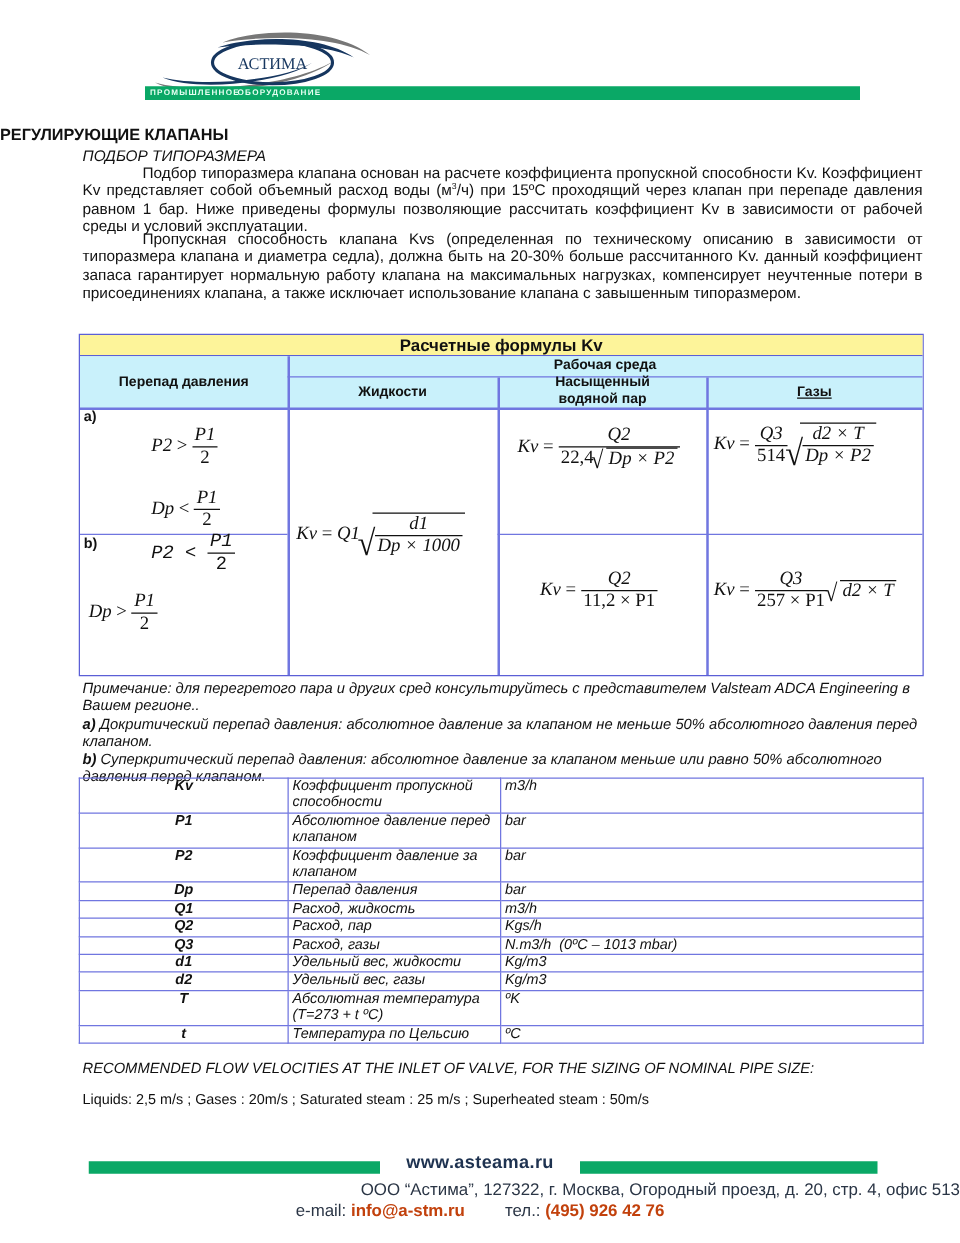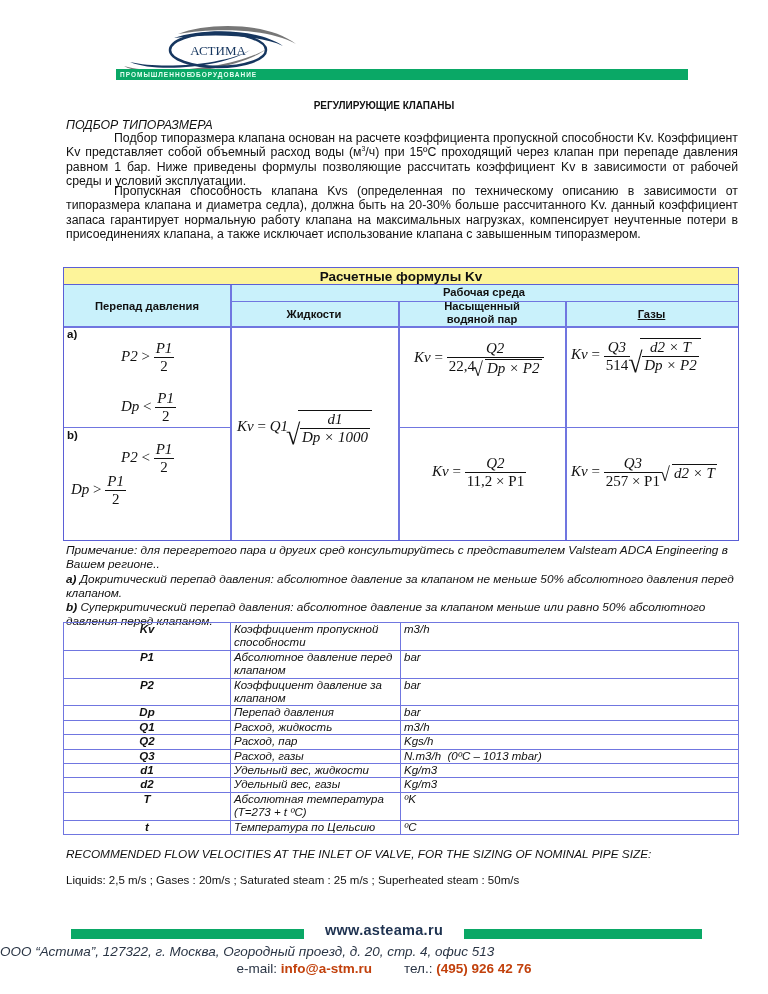--- a/index.html
+++ b/index.html
@@ -7,21 +7,21 @@
   .abs { position: absolute; }
 
   
   #logo { left: 118px; top: 22px; width: 200px; height: 52px; }
   #green-band { left: 116px; top: 69px; width: 572px; height: 11px; background: #0aa866; }
   #band-text-1, #band-text-2 { top: 70px; font-size: 6.5px; font-weight: bold; color: #e6fff2; letter-spacing: 1px; line-height: 9px; }
   #band-text-1 { left: 120px; }
   #band-text-2 { left: 190px; }
 
   
-  #doc-title { left: 0; width: 768px; top: 100px; text-align: center; font-size: 10px; font-weight: bold; }
+  #doc-title { left: 0; width: 768px; top: 100px; font-size: 13px; font-weight: bold; }
   #section-title { left: 66px; top: 118px; font-size: 12.3px; font-style: italic; }
   .para { left: 66px; width: 672px; font-size: 12.3px; line-height: 14.4px; text-align: justify; }
   #para1 { top: 131px; }
   #para2 { top: 184px; }
   .para .indent { display: inline-block; width: 48px; }
   sup { font-size: 7px; vertical-align: 5px; line-height: 0; }
 
   
   #ftable { left: 63px; top: 267px; width: 676px; height: 274px; border: 1.5px solid #5b5fd6; }
   .fline { position: absolute; background: #7076e0; }
@@ -51,21 +51,21 @@
   #vtable td.desc { width: 170px; }
   #vtable td.unit { padding-left: 3px; }
 
   #rec-title { left: 66px; top: 847px; font-size: 11.8px; font-style: italic; }
   #rec-values { left: 66px; top: 874px; font-size: 11.5px; }
 
   
   #foot-band-l { left: 71px; top: 929px; width: 233px; height: 10px; background: #0aa866; }
   #foot-band-r { left: 464px; top: 929px; width: 238px; height: 10px; background: #0aa866; }
   #foot-url { left: 304px; width: 160px; top: 922px; text-align: center; font-size: 14.5px; font-weight: bold; color: #1e3250; letter-spacing: 0.3px; }
-  #foot-address { left: 0; width: 768px; top: 944px; text-align: left; font-size: 13.5px; color: #2a3545; font-style: italic; }
+  #foot-address { left: 0; width: 768px; top: 944px; text-align: right; font-size: 13.5px; color: #2a3545; }
   #foot-contact { left: 0; width: 768px; top: 961px; text-align: center; font-size: 13.5px; color: #2a3545; }
   #foot-contact .strong { font-weight: bold; color: #c2410c; }
   #foot-contact .gap { display: inline-block; width: 32px; }
 </style>
 </head>
 <body>
 
 <svg id="logo" class="abs" viewBox="0 0 200 52" width="200" height="52">
   <path d="M6 44 C 30 58, 120 50, 150 26 C 120 46, 40 54, 6 44 Z" fill="#777"></path>
   <path d="M12 40 C 40 52, 110 44, 132 28 C 110 42, 45 48, 12 40 Z" fill="#16365f"></path>
@@ -105,21 +105,21 @@
   <div class="label-ab" style="left:3px; top:60px;">a)</div>
   <div class="label-ab" style="left:3px; top:161px;">b)</div>
 
   <div class="math" style="left:57px; top:72px;">
     <span>P2</span><span class="up"> &gt; </span><span class="frac"><span class="num">P1</span><span class="den up">2</span></span>
   </div>
   <div class="math" style="left:57px; top:122px;">
     <span>Dp</span><span class="up"> &lt; </span><span class="frac"><span class="num">P1</span><span class="den up">2</span></span>
   </div>
 
-  <div class="math" style="left:57px; top:173px;">
+  <div class="math" style="left:57px; top:157px;font-family:Liberation Mono, monospace;">
     <span>P2</span><span class="up"> &lt; </span><span class="frac"><span class="num">P1</span><span class="den up">2</span></span>
   </div>
   <div class="math" style="left:7px; top:205px;">
     <span>Dp</span><span class="up"> &gt; </span><span class="frac"><span class="num">P1</span><span class="den up">2</span></span>
   </div>
 
   <div class="math" style="left:173px; top:142px;">
     <span>Kv</span><span class="up"> = </span><span>Q1</span><span class="sqrt"><span class="rad"><span class="frac"><span class="num">d1</span><span class="den">Dp × 1000</span></span></span></span>
   </div>
 

